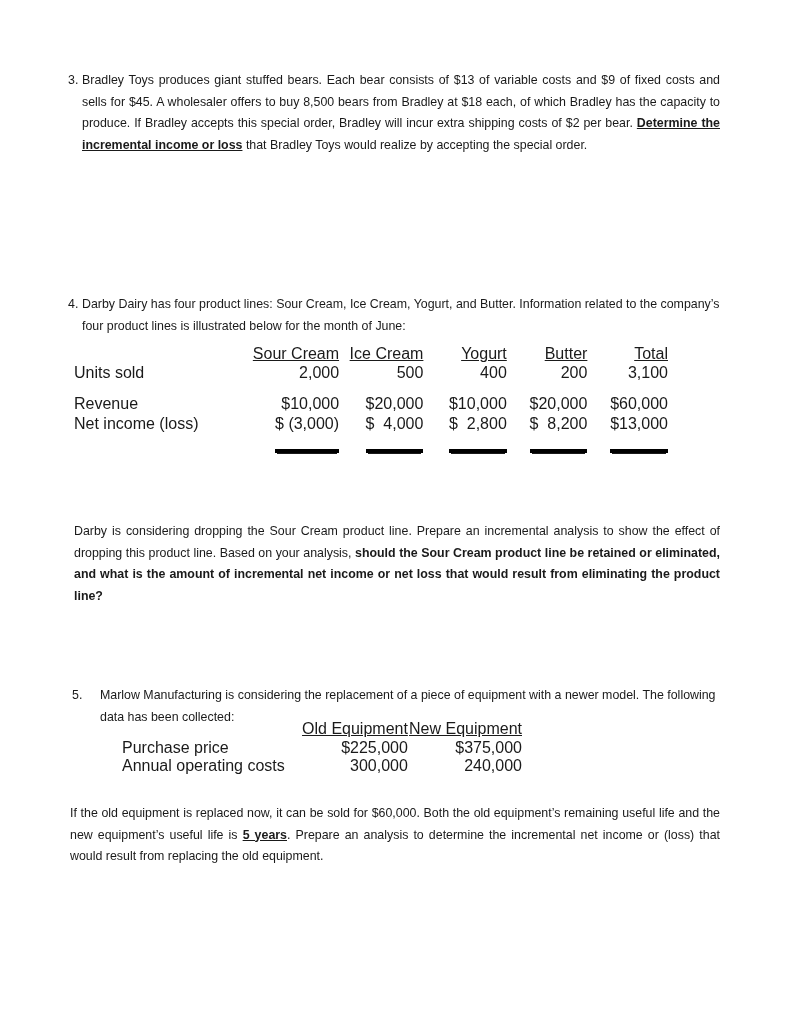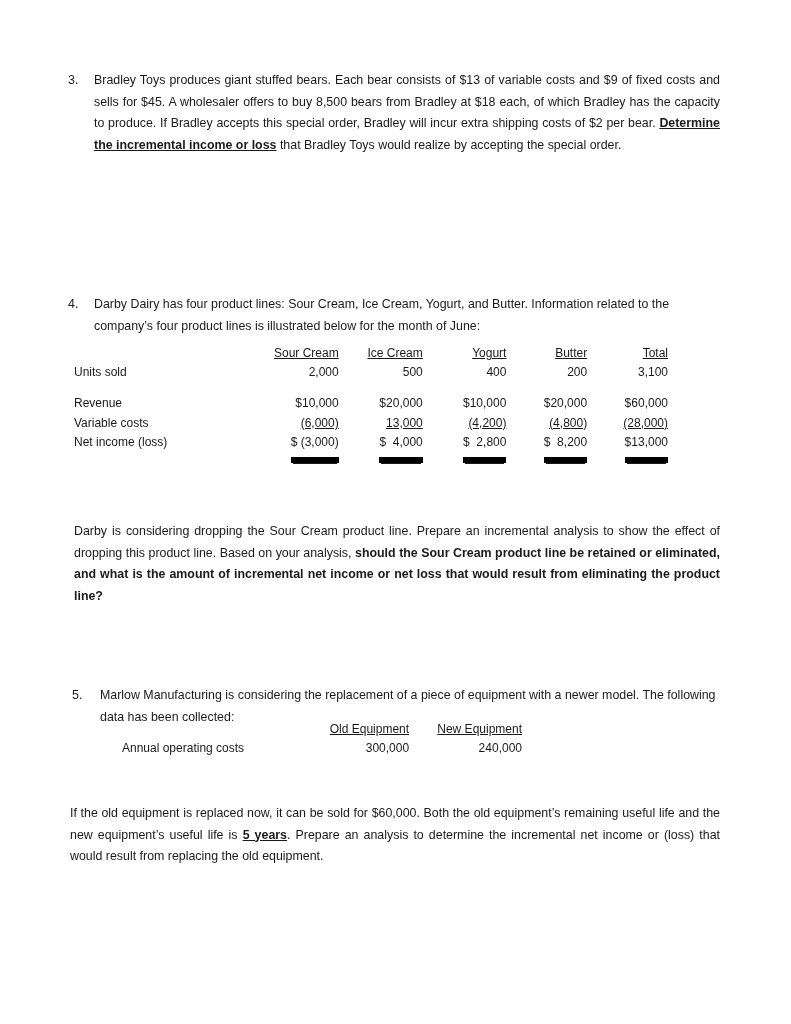--- a/index.html
+++ b/index.html
@@ -31,39 +31,39 @@
     line-height: 21.5px;
   }
   .qnum {
     position: absolute;
     left: 0;
     top: 0;
     width: 26px;
     text-align: left;
   }
   .qbody {
-    margin-left: 26px;
+    margin-left: 14px;
   }
   .just {
     text-align: justify;
     text-justify: inter-word;
   }
   b.bu {
     font-weight: bold;
     text-decoration: underline;
   }
   b.b {
     font-weight: bold;
   }
 
   
   table.fin {
     position: absolute;
     border-collapse: collapse;
-    font-size: 12px;
+    font-size: 16px;
     line-height: 19.2px;
   }
   table.fin td, table.fin th {
     padding: 0;
     font-weight: normal;
     white-space: pre;
     vertical-align: baseline;
   }
   table.fin td.lbl, table.fin th.lbl {
     text-align: left;
@@ -71,23 +71,23 @@
   }
   table.fin td.num, table.fin th.num {
     text-align: right;
   }
   table.fin th.num {
     text-decoration: underline;
   }
   .u1 { text-decoration: underline; }
   .u2 {
     display: inline-block;
-    border-bottom: 6px solid #000000;
+    border-bottom: 4px solid #000000;
     box-shadow: 0 3px 0 -2px #1a1a1a;
-    padding-bottom: 5px;
+    padding-bottom: 16px;
     text-align: center;
   }
   .spacer-row td { height: 12px; line-height: 12px; font-size: 0; }
 </style>
 </head>
 <body>
 
 <div class="page">
 
   <div class="qblock" style="left:68px; top:70px; width:652px;">
@@ -129,28 +129,20 @@
 
       <tr>
         <td class="lbl">Revenue</td>
         <td class="num">$10,000</td>
         <td class="num">$20,000</td>
         <td class="num">$10,000</td>
         <td class="num">$20,000</td>
         <td class="num">$60,000</td>
       </tr>
 
-      <tr>
-        <td class="lbl">Variable costs</td>
-        <td class="num u1">(6,000)</td>
-        <td class="num u1">13,000</td>
-        <td class="num u1">(4,200)</td>
-        <td class="num u1">(4,800)</td>
-        <td class="num u1">(28,000)</td>
-      </tr>
 
 
 
       <tr>
         <td class="lbl">Net income (loss)</td>
         <td class="num"><span class="u2">$ (3,000)</span></td>
         <td class="num"><span class="u2">$  4,000</span></td>
         <td class="num"><span class="u2">$  2,800</span></td>
         <td class="num"><span class="u2">$  8,200</span></td>
         <td class="num"><span class="u2">$13,000</span></td>
@@ -170,20 +162,25 @@
   <table class="fin" style="left:122px; top:720px; width:400px; line-height:18.6px;">
     <thead>
       <tr>
         <th class="lbl" style="width:170px;"></th>
         <th class="num" style="width:115px;">Old Equipment</th>
         <th class="num" style="width:115px;">New Equipment</th>
       </tr>
     </thead>
     <tbody>
       <tr>
+        <td class="lbl">Purchase price</td>
+        <td class="num">$225,000</td>
+        <td class="num">$375,000</td>
+      </tr>
+      <tr>
         <td class="lbl">Annual operating costs</td>
         <td class="num">300,000</td>
         <td class="num">240,000</td>
       </tr>
     </tbody>
   </table>
 
   <div class="qblock just" style="left:70px; top:803px; width:650px; line-height:21.5px;">
     <span>If the old equipment is replaced now, it can be sold for $60,000. Both the old equipment’s remaining useful life and the new equipment’s useful life is </span><b class="bu">5 years</b><span>. Prepare an analysis to determine the incremental net income or (loss) that would result from replacing the old equipment.</span>
   </div>

